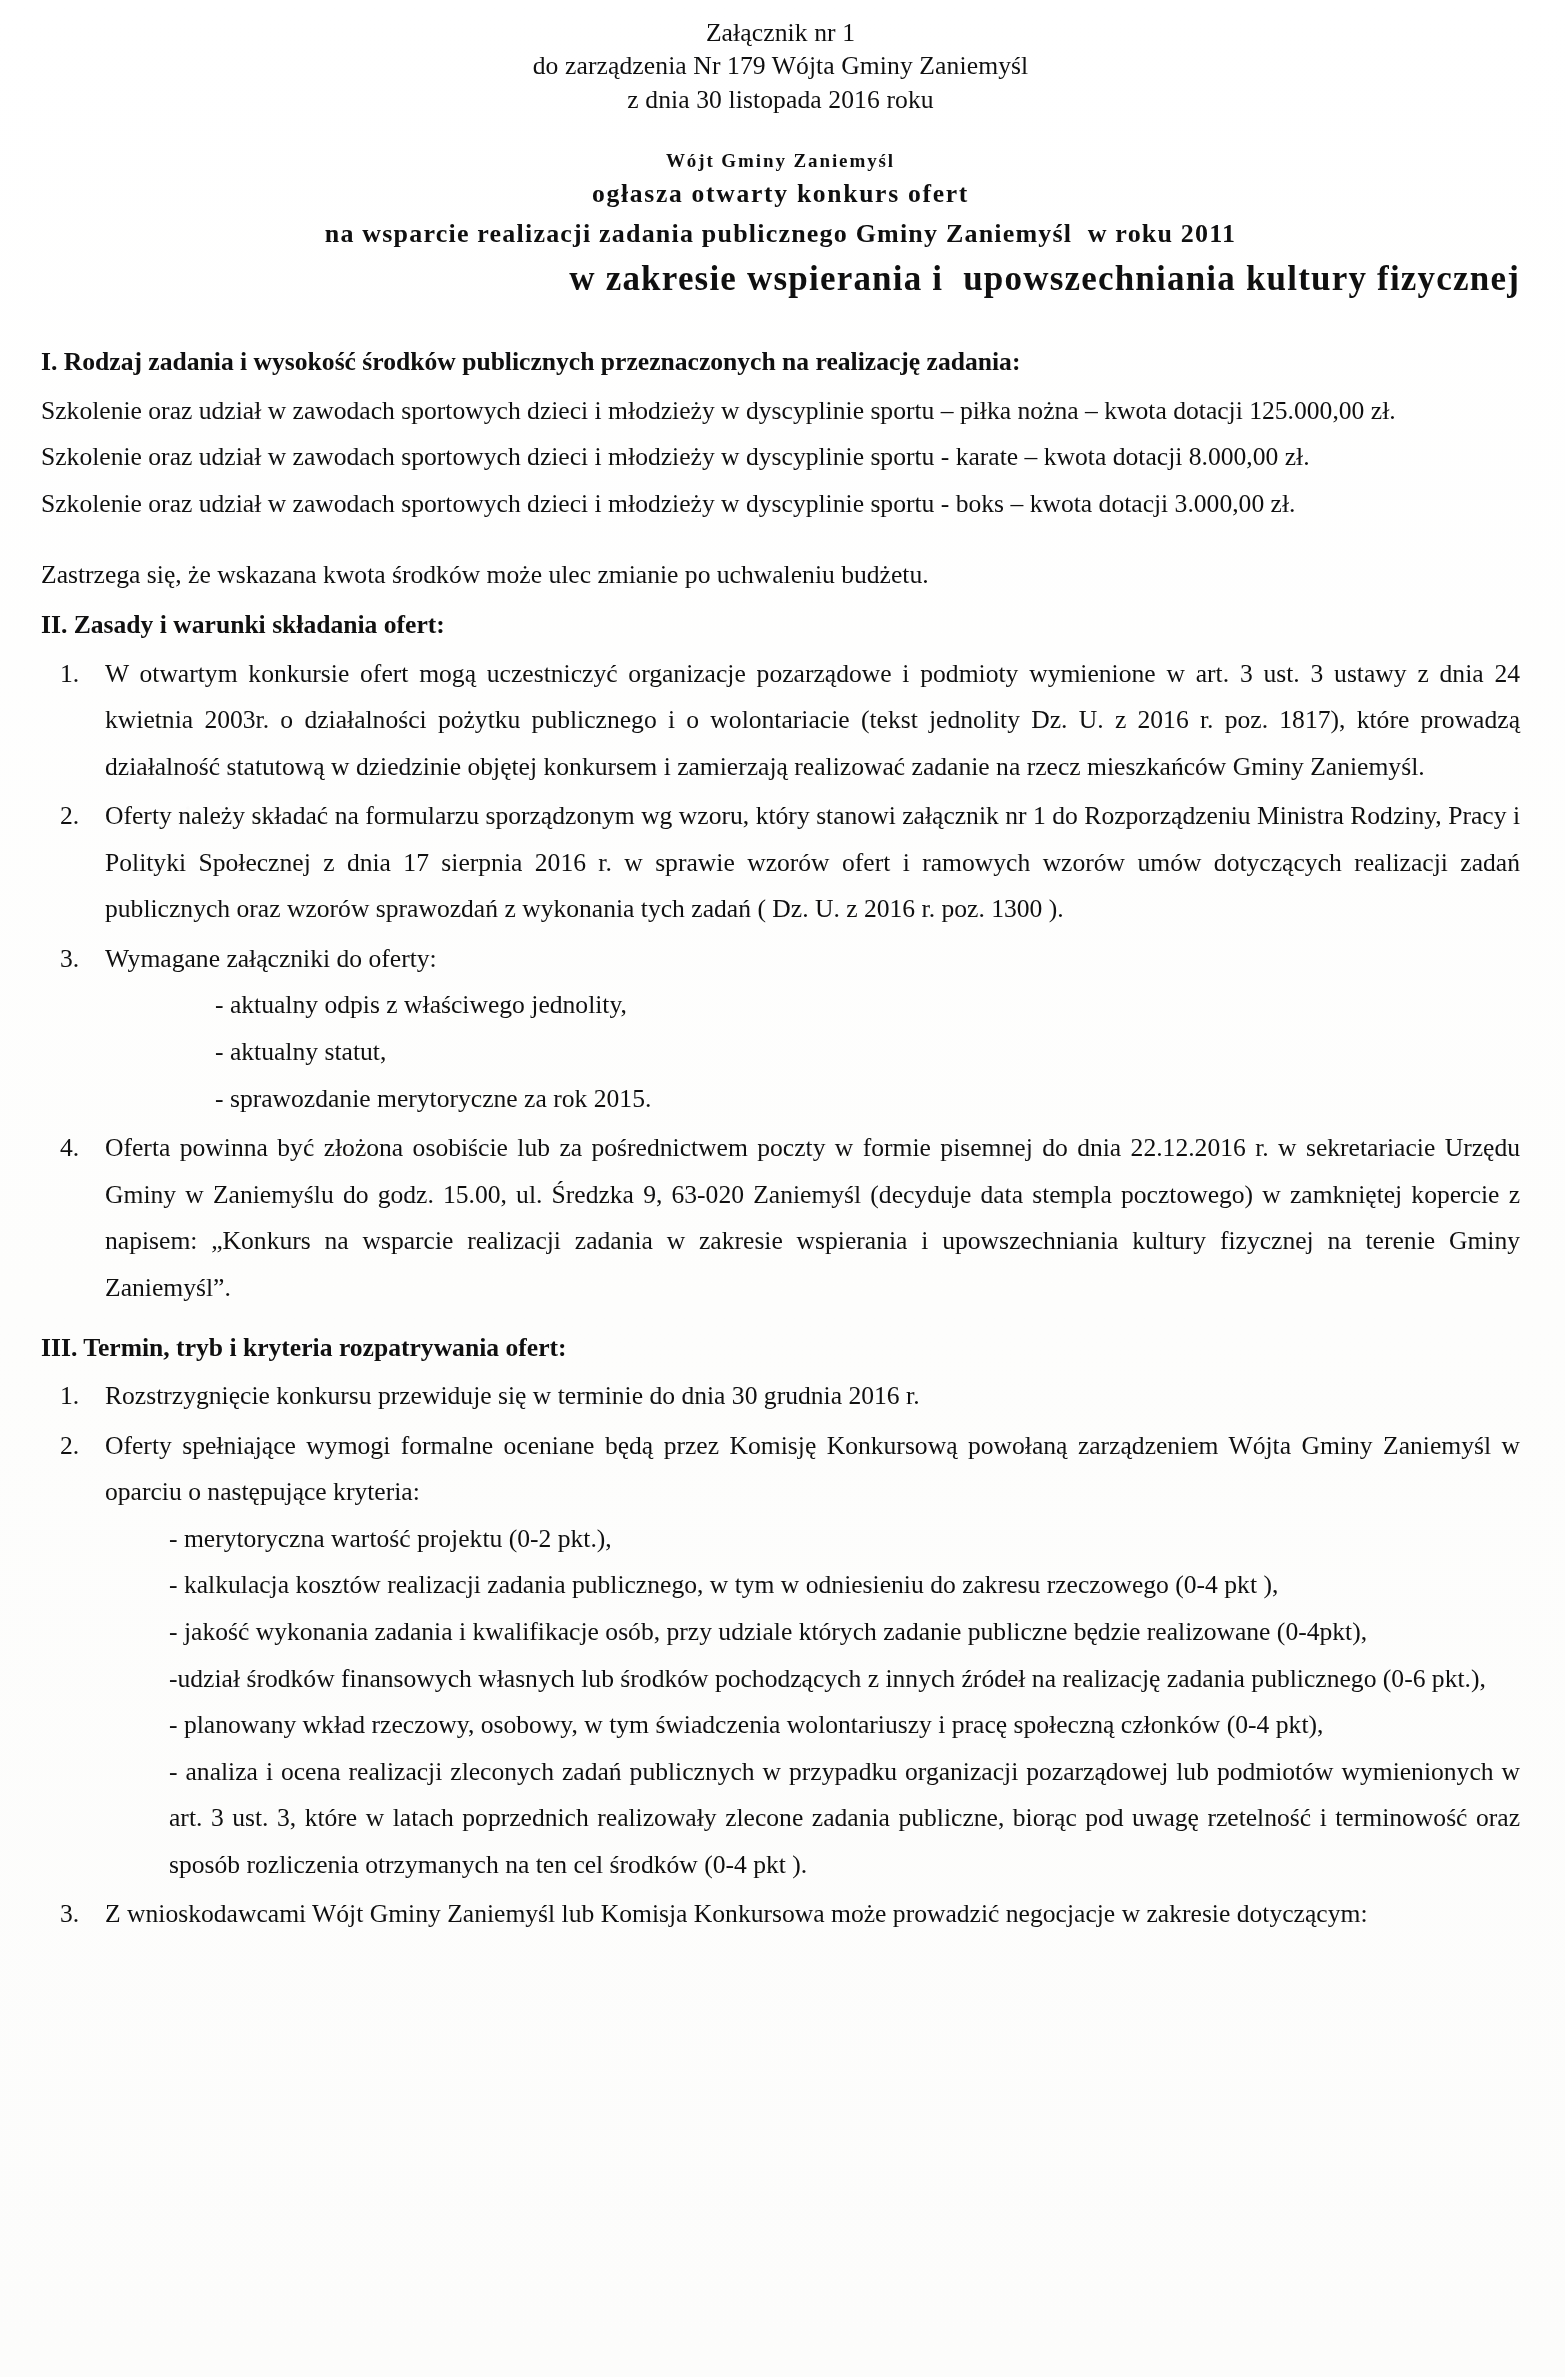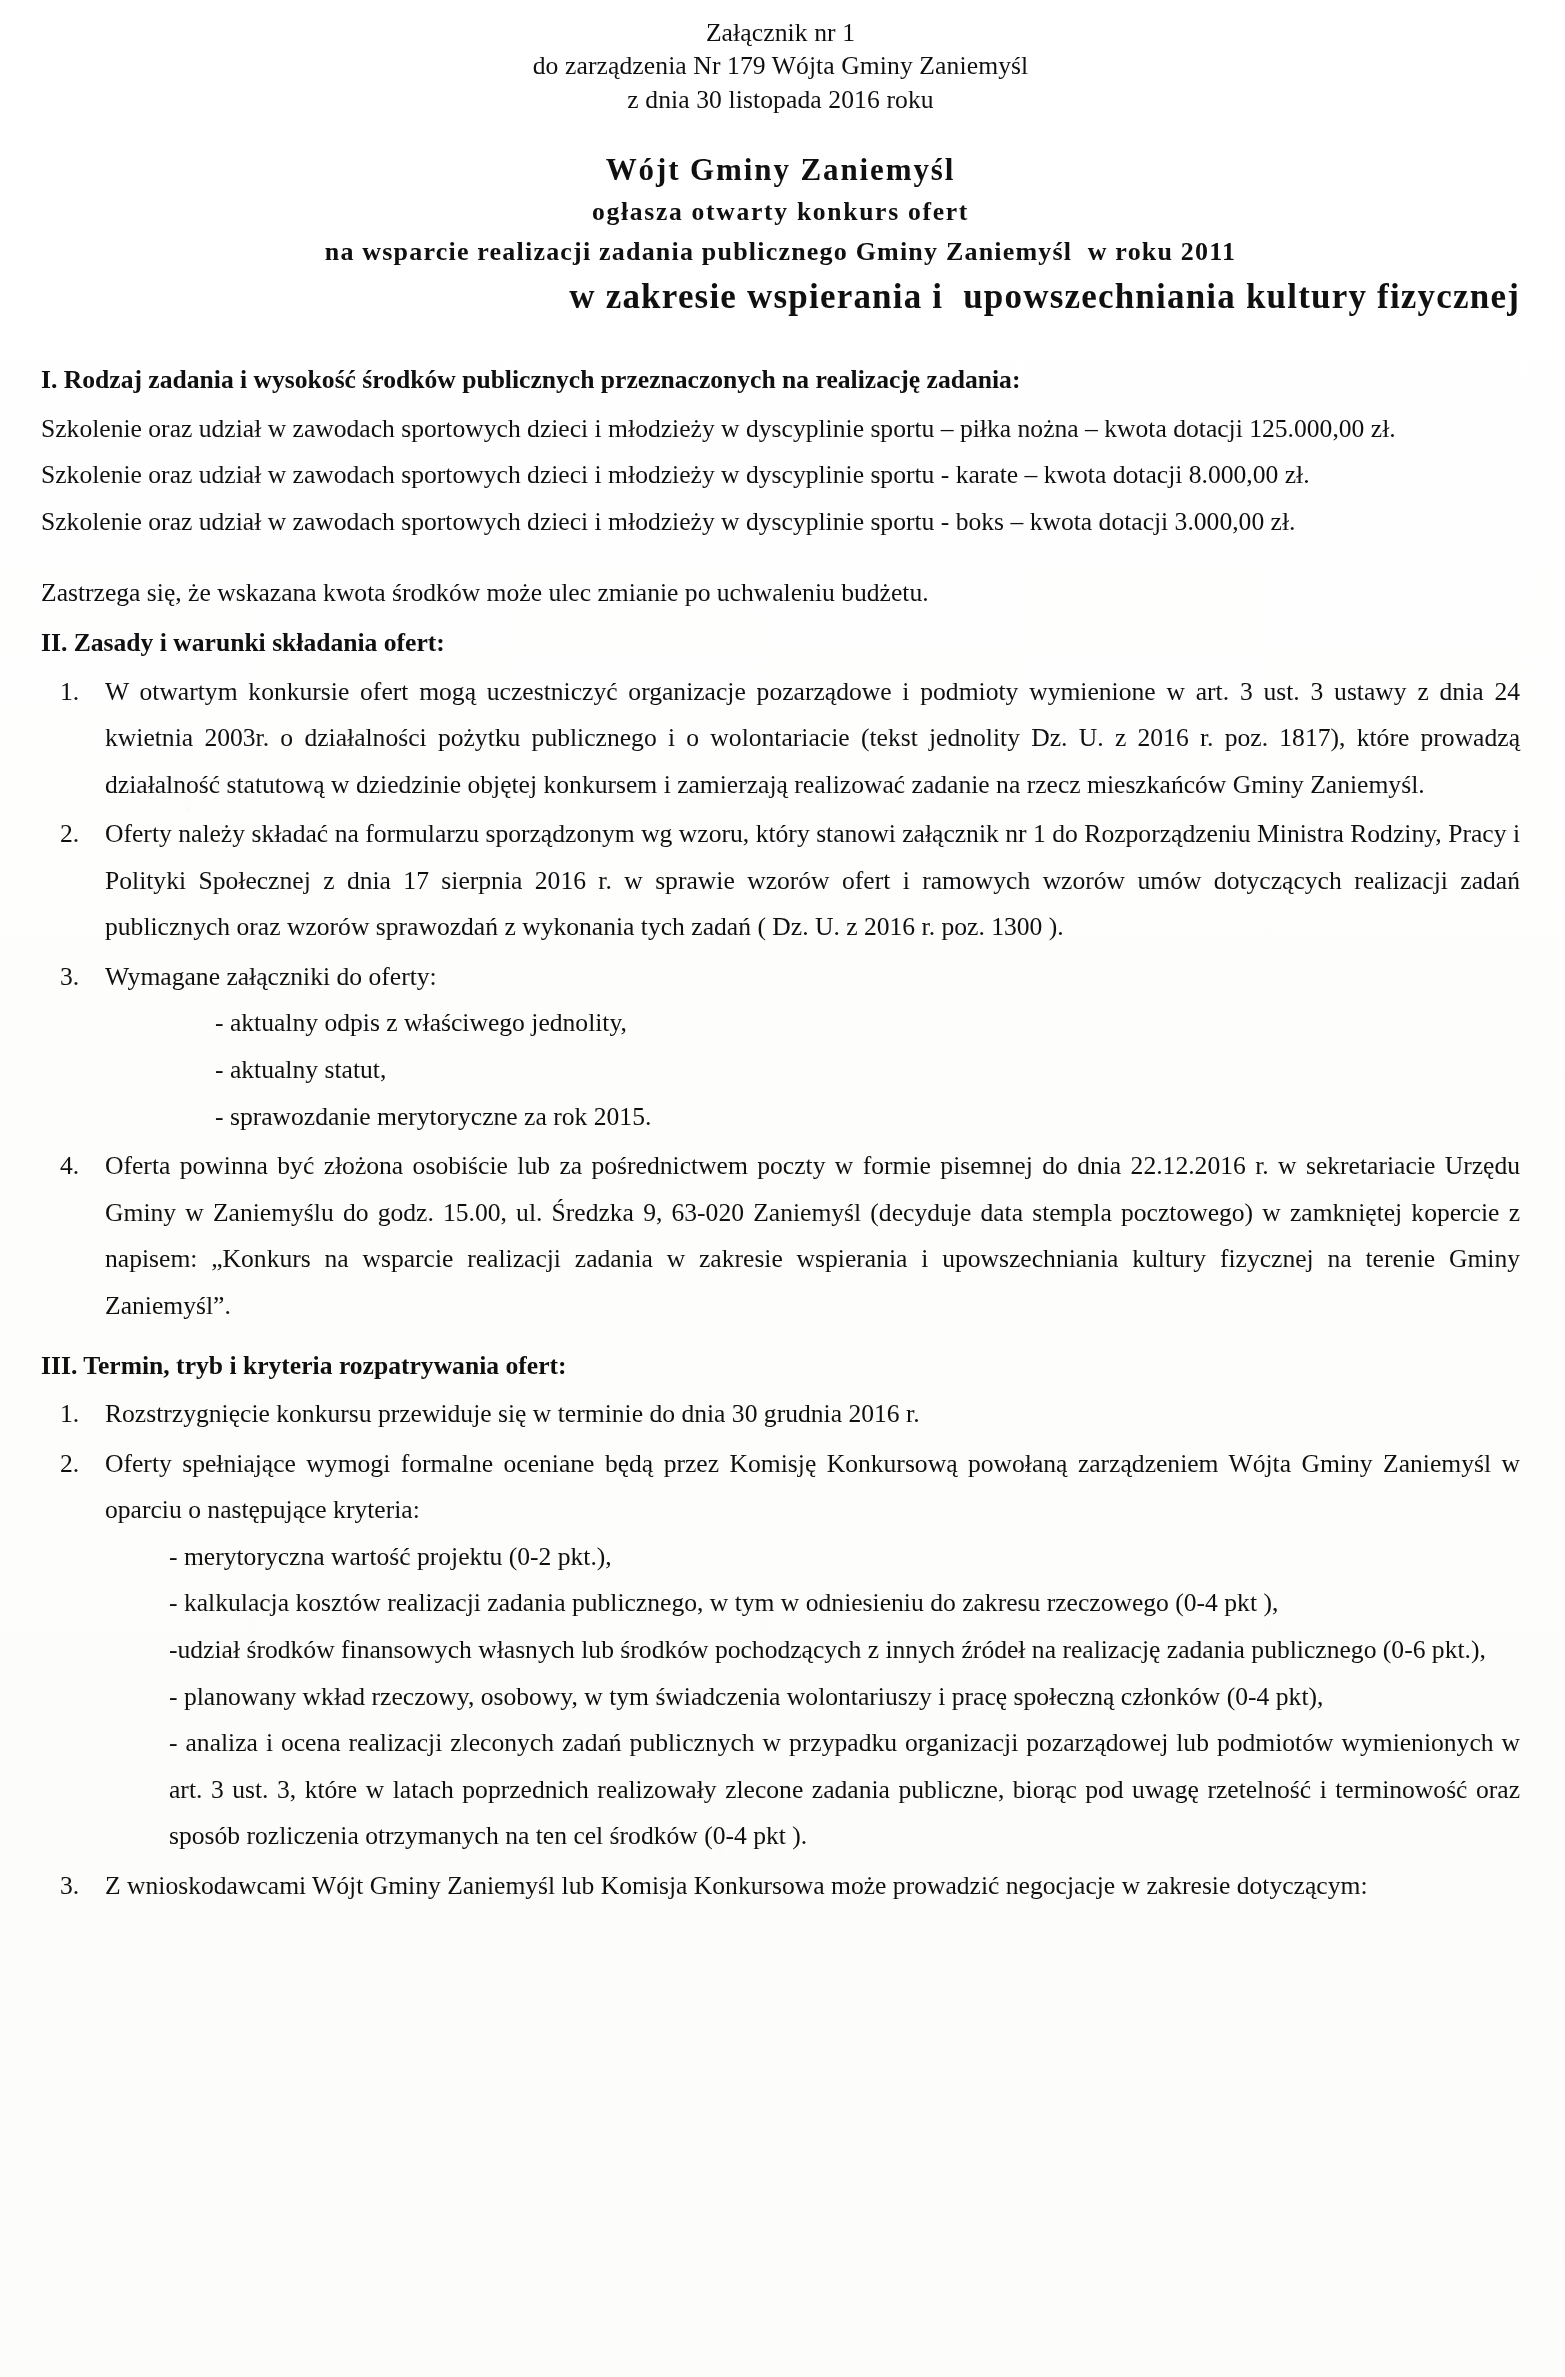--- a/index.html
+++ b/index.html
@@ -60,21 +60,21 @@
     font-weight: bold;
     margin-top: 31px;
     font-size: 25.6px;
     line-height: 1.50;
     letter-spacing: 1.5px;
   }
   .title-block .tline {
     display: block;
     white-space: pre;
   }
-  .title-block .tline.t1 { font-size: 31px; letter-spacing: 1.9px; margin-top: 15px; }
+  .title-block .tline.t1 { font-size: 19px; letter-spacing: 1.9px; margin-top: 15px; }
   .title-block .tline.t2 { font-size: 25.6px; letter-spacing: 1.7px; }
   .title-block .tline.t3 { font-size: 26px; letter-spacing: 1.2px; }
   .title-block .tline.t4 { font-size: 35px; letter-spacing: 1.2px; text-align: right; }
 
   
   .sec-heading {
     font-weight: bold;
     font-size: 25.6px;
     line-height: 1.45;
     margin: 0;
@@ -207,20 +207,21 @@
         <span class="marker">1.</span>
         <span class="li-body nowrap-end">Rozstrzygnięcie konkursu przewiduje się w terminie do dnia  30 grudnia 2016 r.</span>
       </li>
 
       <li>
         <span class="marker">2.</span>
         <span class="li-body">Oferty spełniające wymogi formalne oceniane będą przez Komisję Konkursową powołaną zarządzeniem Wójta Gminy Zaniemyśl w oparciu o następujące kryteria:</span>
         <ul class="dashlist indent-mid">
           <li>- merytoryczna wartość projektu   (0-2 pkt.),</li>
           <li>- kalkulacja kosztów realizacji zadania publicznego, w tym w odniesieniu do zakresu rzeczowego     (0-4 pkt ),</li>
+          <li>- jakość wykonania zadania i kwalifikacje osób, przy udziale których zadanie publiczne będzie realizowane (0-4pkt),</li>
           <li>-udział środków finansowych własnych lub środków pochodzących z innych źródeł na realizację zadania publicznego   (0-6 pkt.),</li>
           <li>- planowany wkład rzeczowy, osobowy, w tym świadczenia wolontariuszy i pracę społeczną członków  (0-4 pkt),</li>
           <li>- analiza i ocena realizacji zleconych zadań publicznych w przypadku organizacji pozarządowej lub podmiotów wymienionych w art. 3 ust. 3, które w latach poprzednich realizowały zlecone zadania publiczne, biorąc pod uwagę rzetelność i terminowość oraz sposób rozliczenia otrzymanych na ten cel środków   (0-4 pkt ).</li>
         </ul>
       </li>
 
       <li>
         <span class="marker">3.</span>
         <span class="li-body">Z wnioskodawcami Wójt Gminy Zaniemyśl lub Komisja Konkursowa może prowadzić negocjacje w zakresie dotyczącym:</span>
       </li>

